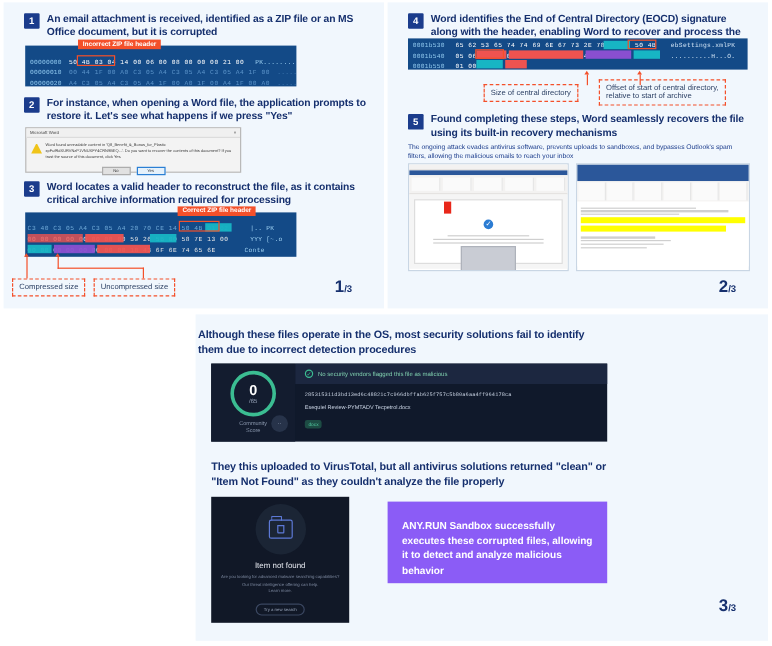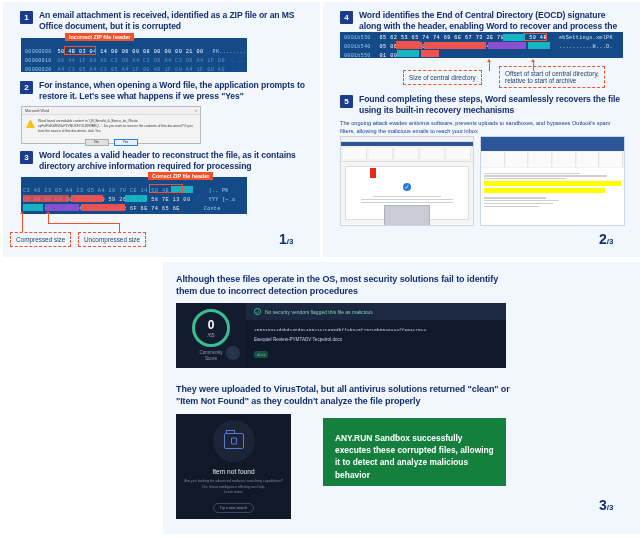--- a/index.html
+++ b/index.html
@@ -146,21 +146,21 @@
   .inf-folder:before { content:""; position:absolute; top:-4px; left:1px; width:7px; height:3px;
                        border:1.6px solid #5d79d6; border-bottom:none; border-radius:1px 1px 0 0; }
   .inf-trash { position:absolute; left:50%; top:50%; transform:translate(-50%,-50%);
                width:6px; height:7px; border:1.2px solid #5d79d6; border-radius:0 0 1px 1px; }
   .inf-title { color:#e6e9f0; font-size:6.6px; }
   .inf-sub { color:#7b879e; font-size:3.6px; text-align:center; line-height:1.5; margin-top:4px; }
   .inf-btn { margin-top:7px; border:1px solid #3a4660; color:#9aa6bb; font-size:3.6px;
              padding:2px 6px; border-radius:8px; }
 
   
-  .cta { position:absolute; background:#15803d; color:#ffffff;
+  .cta { position:absolute; background:#8b5cf6; color:#ffffff;
          font-size:8.4px; font-weight:bold; line-height:1.45; padding:14px 12px; }
 </style>
 </head>
 <body>
 
 <div id="root">
 
   <div class="panel" id="panel-left">
 
     <div class="step" style="left:17px; top:8px; width:285px;">
@@ -204,21 +204,21 @@
         <div class="win-msg">Word found unreadable content in 'Q8_Benefit_&amp;_Bonus_for_Plastic xpFufRdXURVNzP1VNUXFY4CRN9BEQ...'. Do you want to recover the contents of this document? If you trust the source of this document, click Yes.</div>
       </div>
       <div class="win-btns">
         <div class="win-btn">No</div>
         <div class="win-btn primary">Yes</div>
       </div>
     </div>
 
     <div class="step" style="left:17px; top:148px; width:290px;">
       <div class="step-num">3</div>
-      <div class="step-text">Word locates a valid header to reconstruct the file, as it contains directory archive information required for processing</div>
+      <div class="step-text">Word locates a valid header to reconstruct the file, as it contains critical archive information required for processing</div>
     </div>
 
     <div class="hexbox" id="hex2" style="left:18px; top:175px; width:226px; height:37px;">
       <div class="hexrow" style="margin-top:9px; padding-left:2px;">
         <span class="hexbytes" style="color:#6fa8d6;">C3 40 C3 05 A4 C3 05 A4 20 70 CE 14 50 4B 01 02</span>
         <span class="hexascii" style="margin-left:18px;">|.. PK</span>
       </div>
       <div class="hexrow" style="padding-left:2px;">
         <span class="hexbytes" style="color:#e8e8e8;">00 00 00 00 00 00 00 00 59 26 5B 00 58 7E 13 00</span>
         <span class="hexascii" style="margin-left:18px;">YYY [~.o</span>
@@ -354,21 +354,21 @@
       </div>
     </div>
 
     <div class="pagenum" style="left:276px; top:228px;">
       <span class="big">2</span><span class="small">/3</span>
     </div>
   </div>
 
   <div class="panel" id="panel-bottom">
 
-    <div class="step-text" style="position:absolute; left:13px; top:12px; width:330px; font-size:9px;">Although these files operate in the OS, most security solutions fail to identify them due to incorrect detection procedures</div>
+    <div class="step-text" style="position:absolute; left:2px; top:12px; width:330px; font-size:9px;">Although these files operate in the OS, most security solutions fail to identify them due to incorrect detection procedures</div>
 
     <div class="vt" style="left:13px; top:41px; width:330px; height:65px;">
       <div class="vt-left">
         <div class="donut">
           <div class="score">0</div>
           <div class="total">/65</div>
         </div>
         <div class="vt-comm" style="white-space:pre-line;">Community
 Score</div>
         <div class="vt-votes">··</div>
@@ -379,21 +379,21 @@
           <span class="vt-banner-text">No security vendors flagged this file as malicious</span>
         </div>
         <div class="vt-meta">
           <div class="vt-hash">285315311d3bd13ed6c48821c7c966dbffab625f757c5b80a6aa4ff964178ca</div>
           <div class="vt-file">Esequiel Review-PYMTADV Tecpetrol.docx</div>
           <div class="vt-badge">docx</div>
         </div>
       </div>
     </div>
 
-    <div class="step-text" style="position:absolute; left:13px; top:122px; width:350px; font-size:9px;">They were uploaded to VirusTotal, but all antivirus solutions returned "clean" or "Item Not Found" as they couldn't analyze the file properly</div>
+    <div class="step-text" style="position:absolute; left:13px; top:122px; width:350px; font-size:9px;">They this uploaded to VirusTotal, but all antivirus solutions returned "clean" or "Item Not Found" as they couldn't analyze the file properly</div>
 
     <div class="inf" style="left:13px; top:152px; width:115px; height:105px;">
       <div class="inf-circle">
         <div class="inf-folder">
           <div class="inf-trash"></div>
         </div>
       </div>
       <div class="inf-title">Item not found</div>
       <div class="inf-sub" style="white-space:pre-line;">Are you looking for advanced malware searching capabilities?
 Our threat intelligence offering can help.</div>

